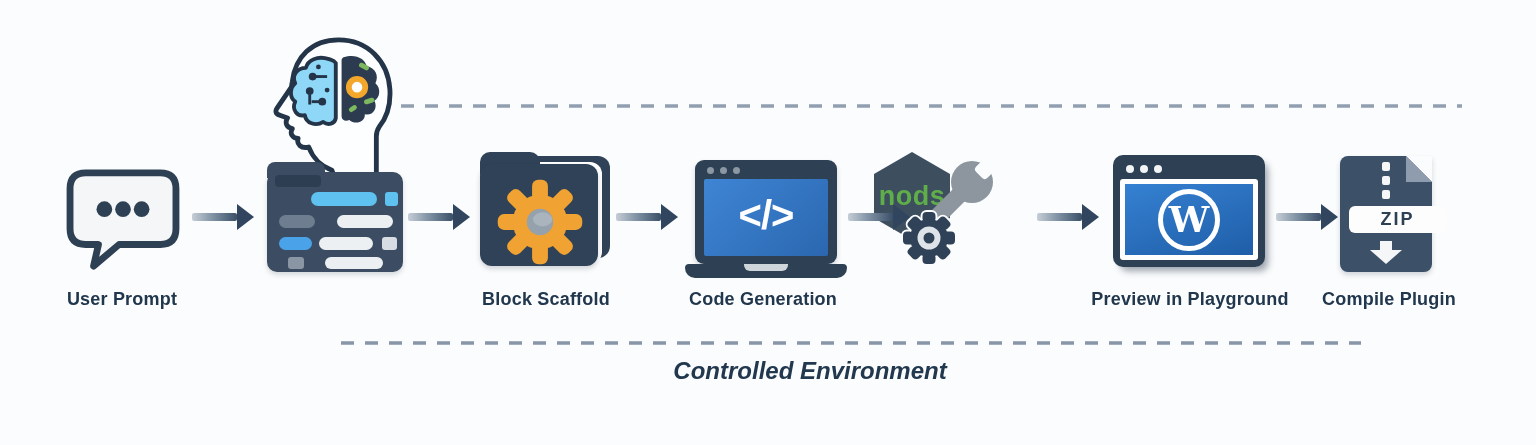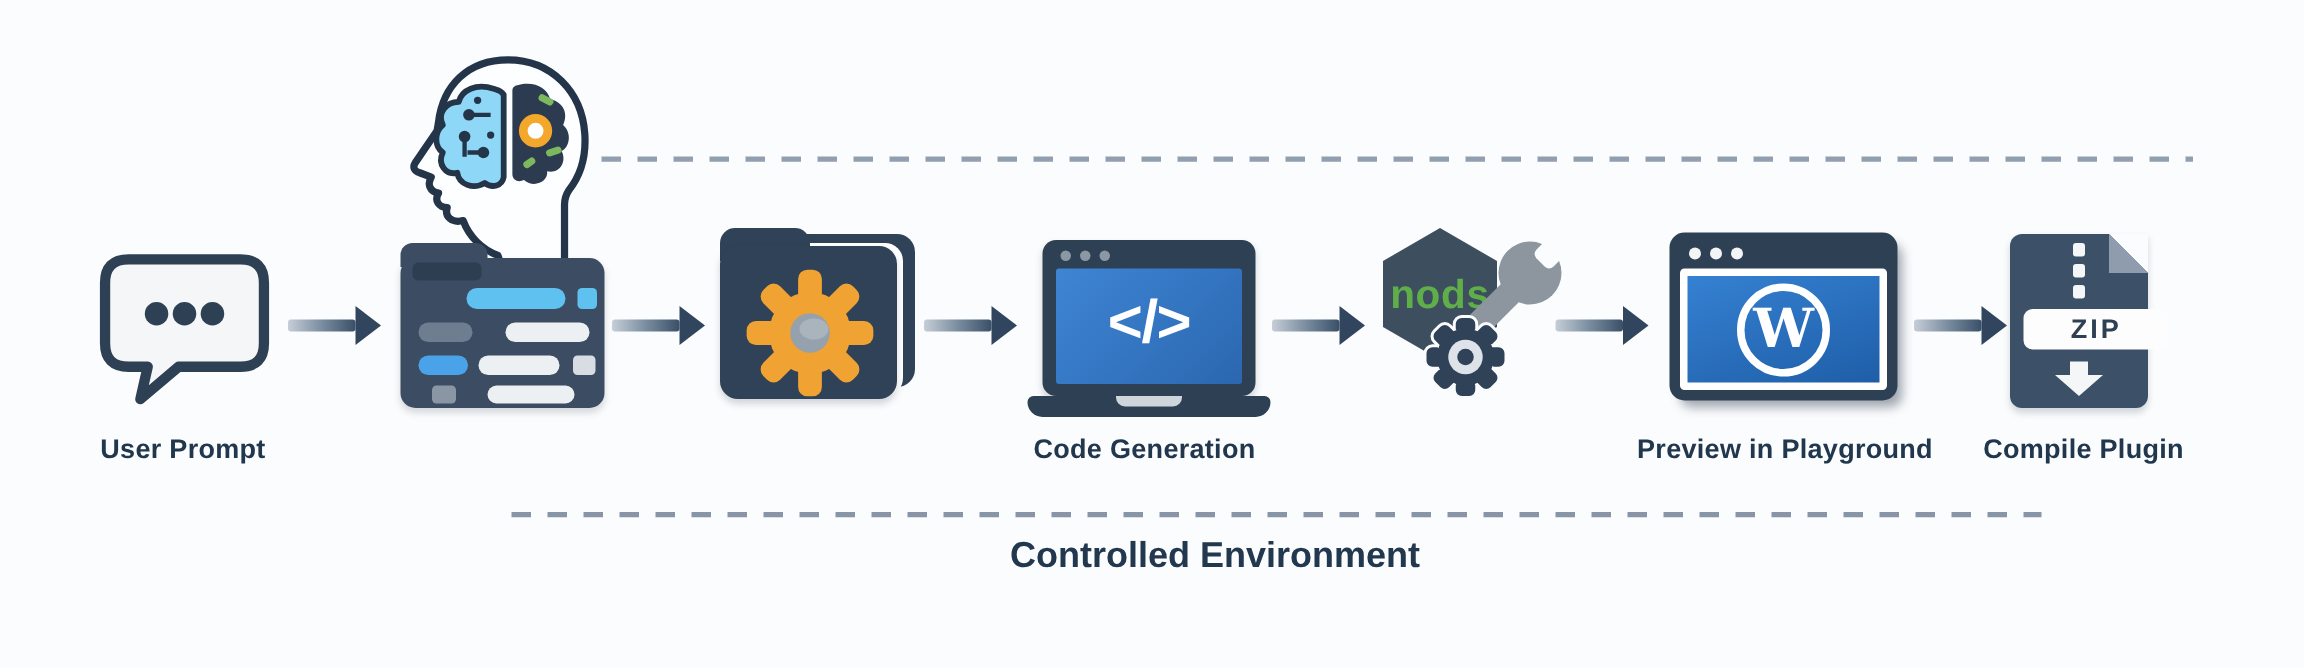--- a/index.html
+++ b/index.html
@@ -13,21 +13,21 @@
   
   .flow-arrow{position:absolute;top:204px;width:62px;height:26px;}
   .flow-arrow .shaft{position:absolute;left:0;top:9px;width:45px;height:8px;border-radius:2px;
     background:linear-gradient(to right,#c6ced7,#8193a5 45%,#3a5068);}
   .flow-arrow .head{position:absolute;right:0;top:0;width:0;height:0;
     border-top:13px solid transparent;border-bottom:13px solid transparent;border-left:17px solid #31465e;}
 
   
   #boundary-svg{position:absolute;left:0;top:0;z-index:0;pointer-events:none;}
   .env-label{position:absolute;left:600px;top:357px;width:420px;text-align:center;
-    font-size:24px;font-weight:bold;color:#22384e;}
+    font-size:24px;font-weight:bold;font-style:italic;color:#22384e;}
 
   
   .bubble-svg{position:absolute;left:24px;top:168px;}
 
   
   .head-svg{position:absolute;left:22px;top:36px;z-index:1;}
   .ai-folder{position:absolute;left:22px;top:172px;width:136px;height:100px;background:#3c4d63;
     border-radius:10px;z-index:2;box-shadow:0 3px 5px rgba(45,60,80,.18);}
   .ai-folder .tab{position:absolute;left:0;top:-10px;width:58px;height:16px;background:#3c4d63;border-radius:8px 8px 0 0;}
   .ai-folder .tab-shadow{position:absolute;left:8px;top:3px;width:46px;height:12px;background:#2e3e52;border-radius:4px;}
@@ -157,40 +157,41 @@
           <rect x="41" y="2" width="18" height="96" rx="7"></rect>
           <rect x="41" y="2" width="18" height="96" rx="7" transform="rotate(45 50 50)"></rect>
           <rect x="41" y="2" width="18" height="96" rx="7" transform="rotate(90 50 50)"></rect>
           <rect x="41" y="2" width="18" height="96" rx="7" transform="rotate(135 50 50)"></rect>
           <circle cx="50" cy="50" r="31"></circle>
         </g>
         <circle cx="50" cy="50" r="15" fill="#95a1ac"></circle>
         <ellipse cx="53" cy="47" rx="11" ry="8" fill="#a9b4bd"></ellipse>
       </svg>
     </div>
+    <div class="step-label">Block Scaffold</div>
   </div>
 
   <div class="step" style="left:672px;width:182px;">
     <div class="laptop">
       <div class="lbody">
         <div class="dot" style="left:12px;"></div>
         <div class="dot" style="left:25px;"></div>
         <div class="dot" style="left:38px;"></div>
         <div class="screen">
           <span class="codeglyph">&lt;/&gt;</span>
         </div>
       </div>
       <div class="base">
           <div class="notch"></div>
         </div>
     </div>
     <div class="step-label">Code Generation</div>
   </div>
 
-  <div class="step" style="left:884px;width:182px;">
+  <div class="step" style="left:836px;width:182px;">
     <svg class="build-svg" width="160" height="122" viewBox="0 0 160 122">
       <polygon points="58,4 96,26 96,70 58,92 20,70 20,26" fill="#3d4e5f"></polygon>
       <text x="58" y="57" text-anchor="middle" class="nods-text" fill="#5fae4a">nods</text>
       <g transform="translate(118,34) rotate(45)">
         <rect x="-8.5" y="8" width="17" height="68" rx="8.5" fill="#8d969e"></rect>
         <circle cx="0" cy="0" r="21" fill="#8d969e"></circle>
         <rect x="-8" y="-36" width="16" height="26" rx="4" fill="#fbfcfd"></rect>
       </g>
       <g transform="translate(75,90)">
         <g fill="#2f4257" stroke="#fbfcfd" stroke-width="2">

